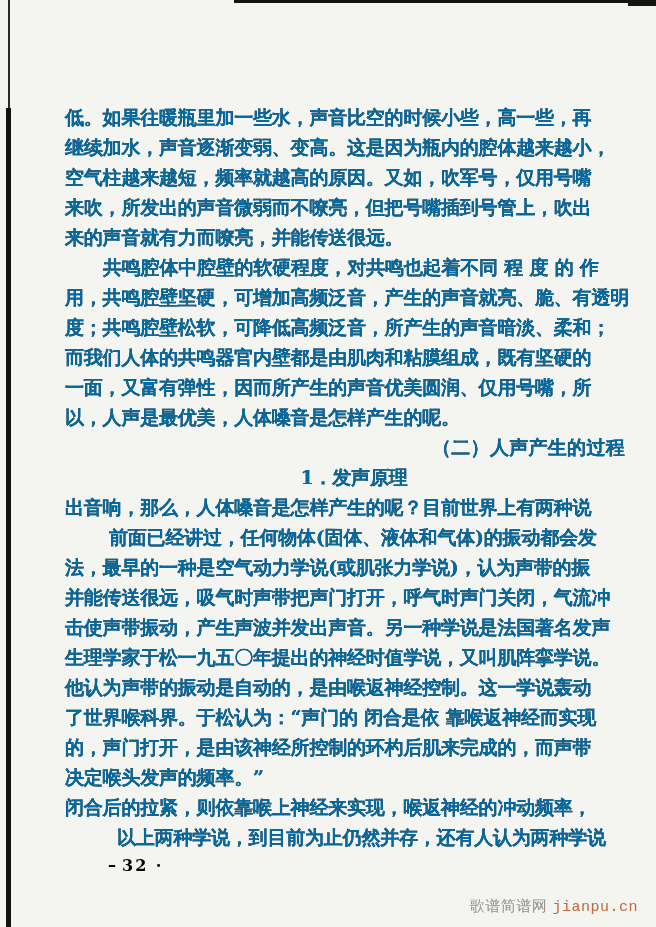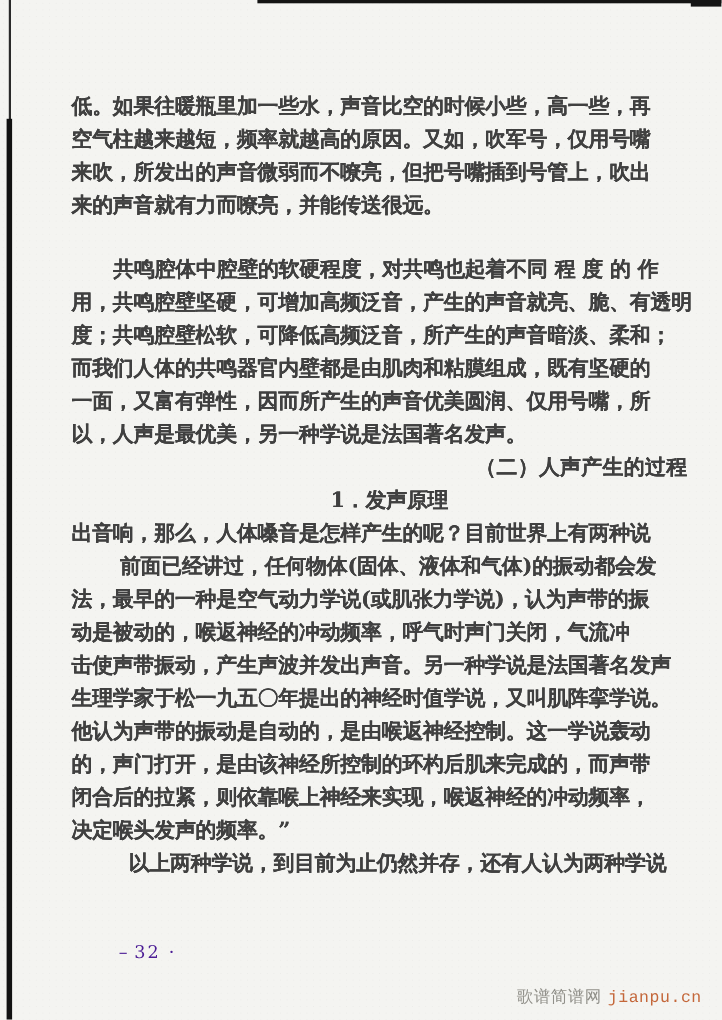--- a/index.html
+++ b/index.html
@@ -38,23 +38,23 @@
   .scan-left-bar {
     position: absolute;
     top: 108px; left: 6px;
     width: 5px; bottom: 0;
     background: #121212;
   }
   
   .text-block {
     position: absolute;
     left: 65px;
-    top: 82px;
+    top: 102px;
     width: 560px;
-    color: #404040;
+    color: #0369a1;
   }
   .line {
     font-size: 19px;
     line-height: 30px;
     height: 30px;
     letter-spacing: -0.2px;
     font-weight: 600;
     white-space: pre;
     text-shadow: 0 0 0.4px #333;
   }
@@ -62,22 +62,22 @@
     font-weight: 700;
     letter-spacing: 0.3px;
     text-align: right;
   }
   
   .page-number {
     position: absolute;
     left: 108px;
     top: 856px;
     font-size: 16px;
-    font-weight: 400;
-    color: #4c1d95;
+    font-weight: 700;
+    color: #000000;
     letter-spacing: 2px;
   }
   .page-number .left-mark { letter-spacing: 6px; }
   
   .watermark {
     position: absolute;
     right: 18px;
     top: 897px;
     font-size: 15px;
     letter-spacing: 0.5px;
@@ -89,39 +89,41 @@
 </head>
 <body>
 
 <div class="scan-top-line"></div>
 <div class="scan-top-line-thick"></div>
 <div class="scan-left-thin"></div>
 <div class="scan-left-bar"></div>
 
 <div class="text-block">
     <div class="line">低。如果往暖瓶里加一些水，声音比空的时候小些，高一些，再</div>
+    <div class="line">继续加水，声音逐渐变弱、变高。这是因为瓶内的腔体越来越小，</div>
     <div class="line">空气柱越来越短，频率就越高的原因。又如，吹军号，仅用号嘴</div>
     <div class="line">来吹，所发出的声音微弱而不嘹亮，但把号嘴插到号管上，吹出</div>
     <div class="line">来的声音就有力而嘹亮，并能传送很远。</div>
-    <div class="line" style="padding-left: 38px; margin-top: 28px;">共鸣腔体中腔壁的软硬程度，对共鸣也起着不同 程 度 的 作</div>
+    <div class="line" style="padding-left: 38px;">共鸣腔体中腔壁的软硬程度，对共鸣也起着不同 程 度 的 作</div>
     <div class="line">用，共鸣腔壁坚硬，可增加高频泛音，产生的声音就亮、脆、有透明</div>
     <div class="line">度；共鸣腔壁松软，可降低高频泛音，所产生的声音暗淡、柔和；</div>
     <div class="line">而我们人体的共鸣器官内壁都是由肌肉和粘膜组成，既有坚硬的</div>
     <div class="line">一面，又富有弹性，因而所产生的声音优美圆润、仅用号嘴，所</div>
-    <div class="line">以，人声是最优美，另一种学说是法国著名发声。</div>
+    <div class="line">以，人声是最优美，人体嗓音是怎样产生的呢。</div>
     <div class="line bold" style="padding-left: 28px;">（二）人声产生的过程</div>
     <div class="line" style="padding-left: 18px; text-align: center;">1．发声原理</div>
     <div class="line">出音响，那么，人体嗓音是怎样产生的呢？目前世界上有两种说</div>
     <div class="line" style="padding-left: 44px;">前面已经讲过，任何物体(固体、液体和气体)的振动都会发</div>
     <div class="line">法，最早的一种是空气动力学说(或肌张力学说)，认为声带的振</div>
-    <div class="line">动是被动的，喉返神经的冲动频率，呼气时声门关闭，气流冲</div>
+    <div class="line">并能传送很远，吸气时声带把声门打开，呼气时声门关闭，气流冲</div>
     <div class="line">击使声带振动，产生声波并发出声音。另一种学说是法国著名发声</div>
     <div class="line">生理学家于松一九五〇年提出的神经时值学说，又叫肌阵挛学说。</div>
     <div class="line">他认为声带的振动是自动的，是由喉返神经控制。这一学说轰动</div>
+    <div class="line">了世界喉科界。于松认为：“声门的 闭合是依 靠喉返神经而实现</div>
     <div class="line">的，声门打开，是由该神经所控制的环杓后肌来完成的，而声带</div>
+    <div class="line">决定喉头发声的频率。”</div>
     <div class="line">闭合后的拉紧，则依靠喉上神经来实现，喉返神经的冲动频率，</div>
-    <div class="line">决定喉头发声的频率。”</div>
     <div class="line" style="padding-left: 52px;">以上两种学说，到目前为止仍然并存，还有人认为两种学说</div>
   </div>
 
 <div class="page-number"><span class="left-mark">–</span><span>32</span> <span>·</span></div>
 
 <div class="watermark"><span class="wm-name">歌谱简谱网</span><span class="wm-name"> </span><span class="wm-url">jianpu.cn</span></div>
 
 </body></html>

